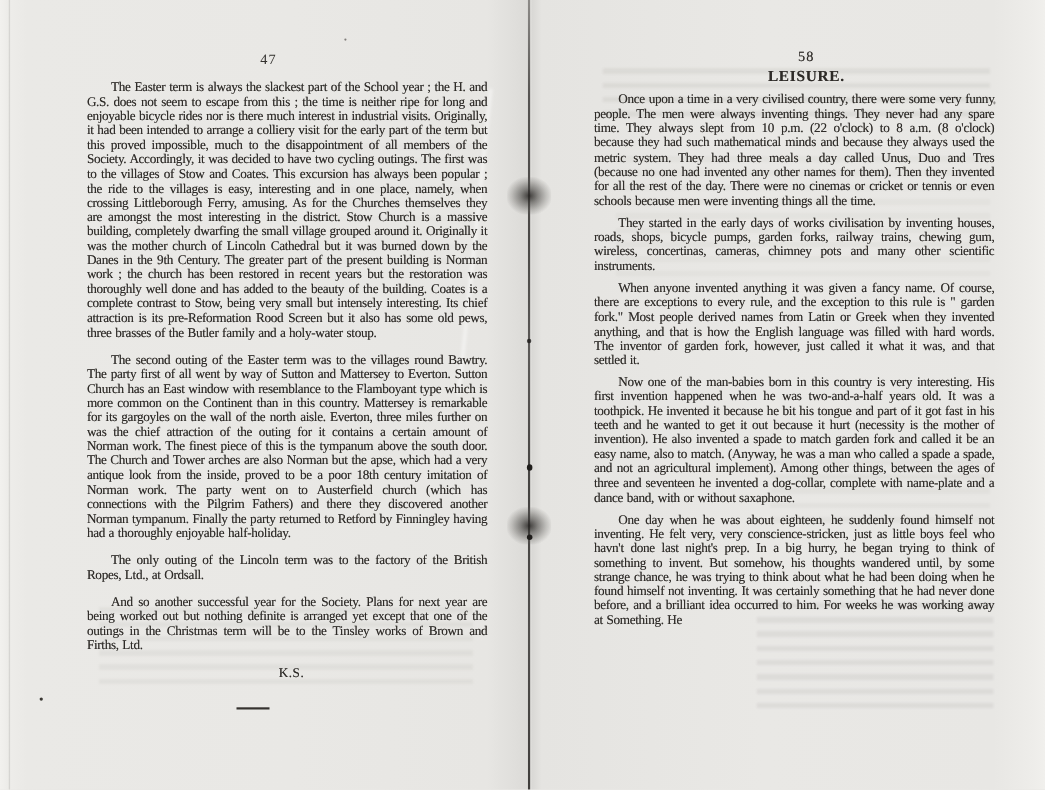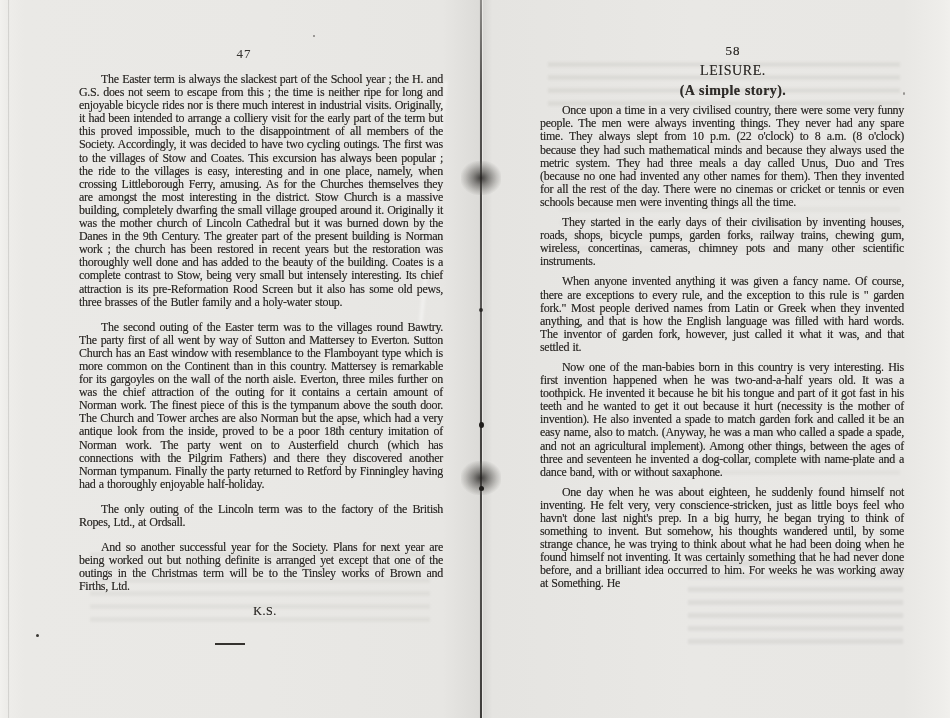--- a/index.html
+++ b/index.html
@@ -102,21 +102,21 @@
   .tc-right p { margin-bottom: 7px; }
   .rp-num {
     text-align: center;
     font-size: 13px;
     letter-spacing: 1px;
     margin-bottom: 13px;
     text-indent: 0;
   }
   .rp-title {
     text-align: center;
-    font-weight: normal;
+    font-weight: bold;
     font-size: 14px;
     letter-spacing: 0.6px;
     margin-bottom: 9px;
     text-indent: 0;
   }
   .rp-subtitle {
     text-align: center;
     font-weight: bold;
     font-size: 14px;
     letter-spacing: 0.4px;
@@ -208,21 +208,20 @@
     <p>The only outing of the Lincoln term was to the factory of the British Ropes, Ltd., at Ordsall.</p>
     <p>And so another successful year for the Society.  Plans for next year are being worked out but nothing definite is arranged yet except that one of the outings in the Christmas term will be to the Tinsley works of Brown and Firths, Ltd.</p>
     <p class="signature">K.S.</p>
   </div>
 
   <div class="end-rule"></div>
 
   <div class="textcol tc-right">
     <p class="rp-num">58</p>
     <p class="rp-title">LEISURE.</p>
-    <p class="rp-subtitle">(A simple story).</p>
     <p>Once upon a time in a very civilised country, there were some very funny people.  The men were always inventing things.  They never had any spare time.  They always slept from 10 p.m. (22 o'clock) to 8 a.m. (8 o'clock) because they had such mathematical minds and because they always used the metric system.  They had three meals a day called Unus, Duo and Tres (because no one had invented any other names for them).  Then they invented for all the rest of the day. There were no cinemas or cricket or tennis or even schools because men were inventing things all the time.</p>
-    <p>They started in the early days of their civilisation by inventing houses, roads, shops, bicycle pumps, garden forks, railway trains, chewing gum, wireless, concertinas, cameras, chimney pots and many other scientific instruments.</p>
+    <p>They started in the early days of works civilisation by inventing houses, roads, shops, bicycle pumps, garden forks, railway trains, chewing gum, wireless, concertinas, cameras, chimney pots and many other scientific instruments.</p>
     <p>When anyone invented anything it was given a fancy name.  Of course, there are exceptions to every rule, and the exception to this rule is " garden fork."  Most people derived names from Latin or Greek when they invented anything, and that is how the English language was filled with hard words.  The inventor of garden fork, however, just called it what it was, and that settled it.</p>
     <p>Now one of the man-babies born in this country is very interesting. His first invention happened when he was two-and-a-half years old. It was a toothpick.  He invented it because he bit his tongue and part of it got fast in his teeth and he wanted to get it out because it hurt (necessity is the mother of invention).  He also invented a spade to match garden fork and called it be an easy name, also to match.  (Anyway, he was a man who called a spade a spade, and not an agricultural implement).  Among other things, between the ages of three and seventeen he invented a dog-collar, complete with name-plate and a dance band, with or without saxaphone.</p>
     <p>One day when he was about eighteen, he suddenly found himself not inventing.  He felt very, very conscience-stricken, just as little boys feel who havn't done last night's prep.  In a big hurry, he began trying to think of something to invent.  But somehow, his thoughts wandered until, by some strange chance, he was trying to think about what he had been doing when he found himself not inventing.  It was certainly something that he had never done before, and a brilliant idea occurred to him.  For weeks he was working away at Something.  He</p>
   </div>
 
 </div>
 
 </body></html>

